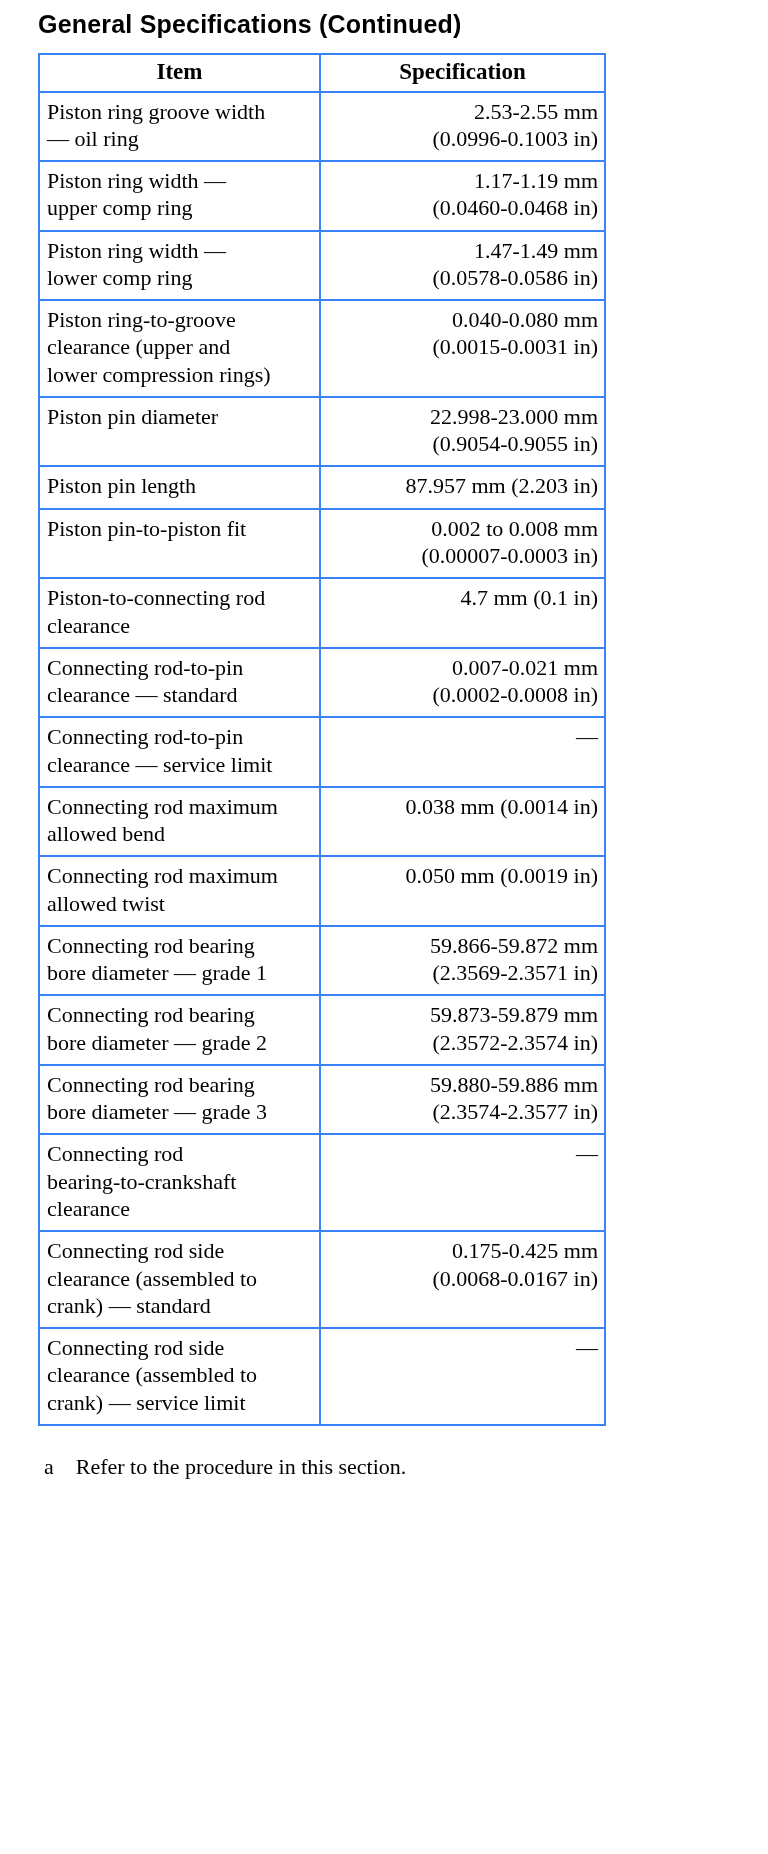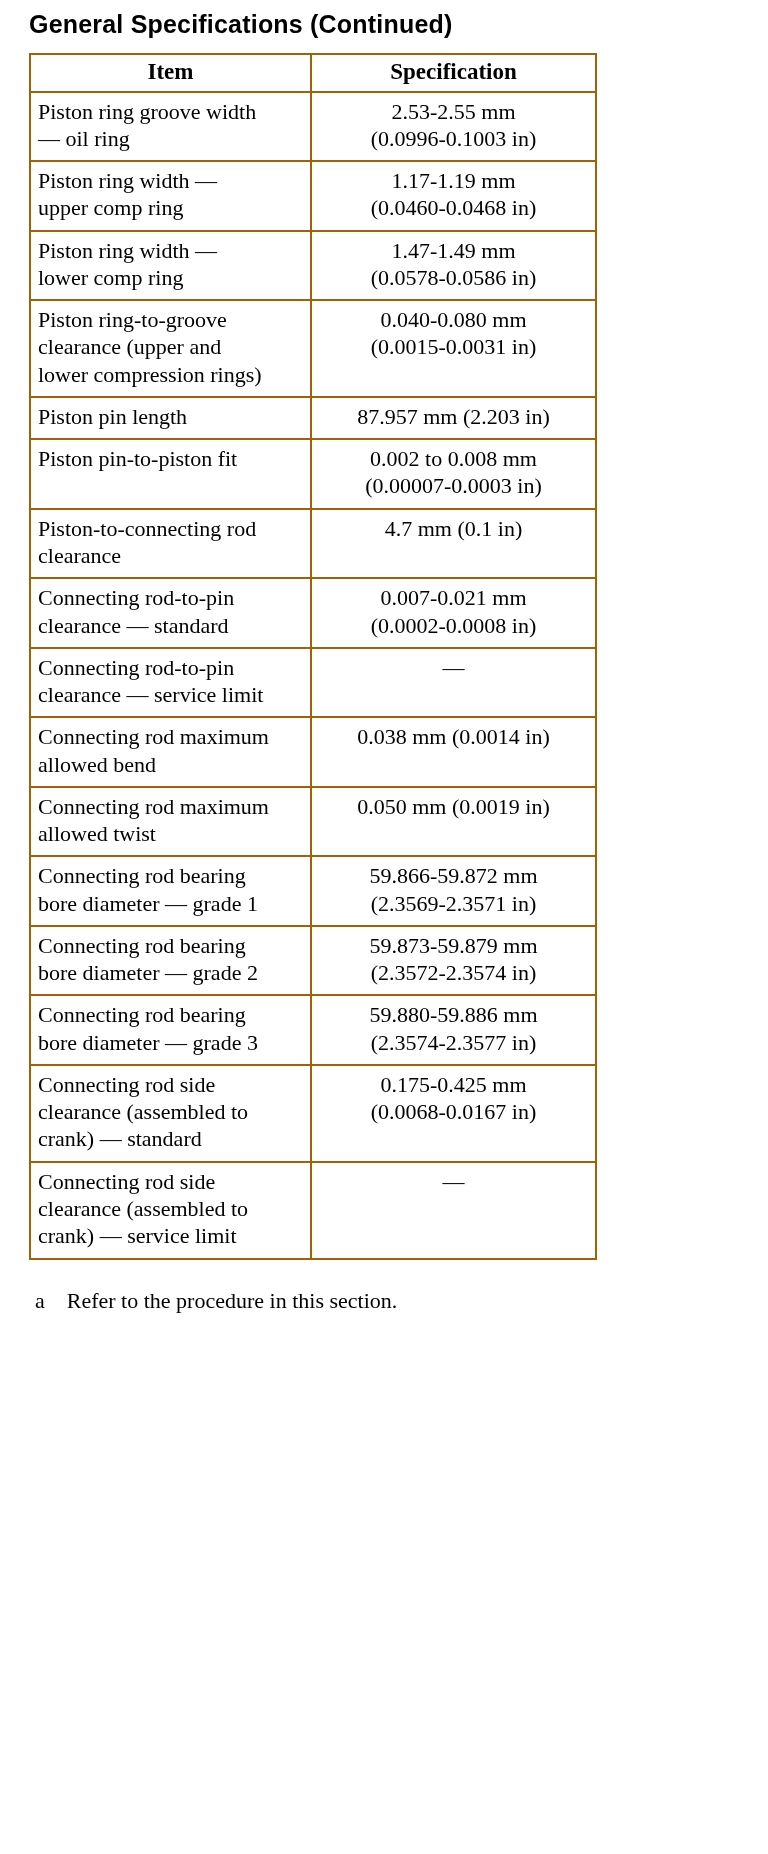--- a/index.html
+++ b/index.html
@@ -5,21 +5,21 @@
   html, body {
     margin: 0;
     padding: 0;
     background: #ffffff;
   }
   .page {
     width: 632px;
     min-height: 1854px;
     background: #ffffff;
     box-sizing: border-box;
-    padding: 8px 0 0 29px;
+    padding: 8px 0 0 38px;
     color: #000000;
     border-radius: 23px;
   }
   .doc-title {
     font-family: "Liberation Sans", sans-serif;
     font-weight: bold;
     font-size: 25px;
     margin: 2px 0 14px 0;
     letter-spacing: 0.2px;
   }
@@ -28,37 +28,37 @@
     table-layout: fixed;
     width: 566px;
     font-family: "Liberation Serif", serif;
     font-size: 22px;
     line-height: 1.24;
   }
   table.spec-table col.col-item { width: 281px; }
   table.spec-table col.col-spec { width: 285px; }
   table.spec-table th,
   table.spec-table td {
-    border: 2px solid #a16207;
+    border: 2px solid #3b82f6;
     vertical-align: top;
     box-sizing: border-box;
   }
   table.spec-table th {
     font-weight: bold;
     text-align: center;
     font-size: 23px;
     padding: 3px 4px 4px 4px;
   }
   td.item-cell {
     text-align: left;
     padding: 5px 6px 8px 7px;
     white-space: pre-line;
   }
   td.spec-cell {
-    text-align: center;
+    text-align: right;
     padding: 5px 6px 8px 6px;
     white-space: pre-line;
   }
   .footnote {
     font-family: "Liberation Serif", serif;
     font-size: 22px;
     margin-top: 28px;
     padding-left: 6px;
   }
   .footnote .marker {
@@ -105,20 +105,25 @@
 (0.0578-0.0586 in)</td>
         </tr>
         <tr>
           <td class="item-cell">Piston ring-to-groove
 clearance (upper and
 lower compression rings)</td>
           <td class="spec-cell">0.040-0.080 mm
 (0.0015-0.0031 in)</td>
         </tr>
         <tr>
+          <td class="item-cell">Piston pin diameter</td>
+          <td class="spec-cell">22.998-23.000 mm
+(0.9054-0.9055 in)</td>
+        </tr>
+        <tr>
           <td class="item-cell">Piston pin length</td>
           <td class="spec-cell">87.957 mm (2.203 in)</td>
         </tr>
         <tr>
           <td class="item-cell">Piston pin-to-piston fit</td>
           <td class="spec-cell">0.002 to 0.008 mm
 (0.00007-0.0003 in)</td>
         </tr>
         <tr>
           <td class="item-cell">Piston-to-connecting rod
@@ -156,20 +161,26 @@
           <td class="item-cell">Connecting rod bearing
 bore diameter — grade 2</td>
           <td class="spec-cell">59.873-59.879 mm
 (2.3572-2.3574 in)</td>
         </tr>
         <tr>
           <td class="item-cell">Connecting rod bearing
 bore diameter — grade 3</td>
           <td class="spec-cell">59.880-59.886 mm
 (2.3574-2.3577 in)</td>
+        </tr>
+        <tr>
+          <td class="item-cell">Connecting rod
+bearing-to-crankshaft
+clearance</td>
+          <td class="spec-cell">—</td>
         </tr>
         <tr>
           <td class="item-cell">Connecting rod side
 clearance (assembled to
 crank) — standard</td>
           <td class="spec-cell">0.175-0.425 mm
 (0.0068-0.0167 in)</td>
         </tr>
         <tr>
           <td class="item-cell">Connecting rod side

